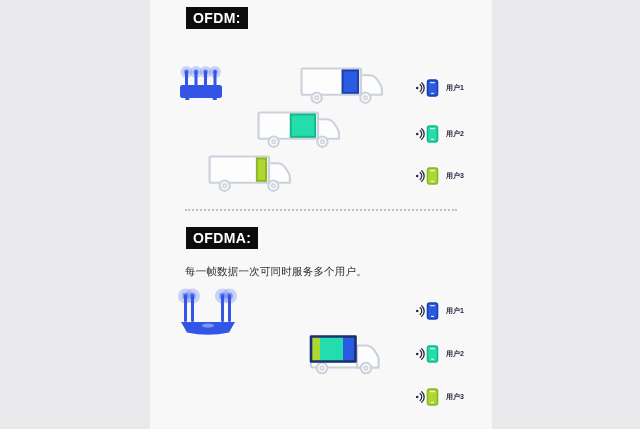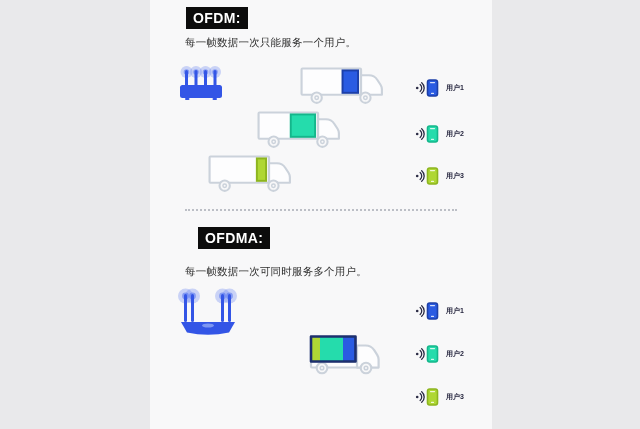--- a/index.html
+++ b/index.html
@@ -40,21 +40,20 @@
 </style>
 </head>
 <body>
 
 <div id="stage">
   <div id="col"></div>
 
   <div class="abs" style="left:186px; top:7px;">
     <span class="title-box">OFDM:</span>
   </div>
-  <div class="abs subtitle" style="left:185px; top:36px;">每一帧数据一次只能服务一个用户。</div>
 
   <svg class="abs" style="left:179px; top:64px;" width="44" height="36" viewBox="0 0 44 36">
     <circle class="glow" cx="7.5" cy="8" r="6"></circle>
       <circle class="glow" cx="17" cy="8" r="6"></circle>
     <circle class="glow" cx="26.5" cy="8" r="6"></circle>
       <circle class="glow" cx="36" cy="8" r="6"></circle>
     <circle class="glow2" cx="7.5" cy="8" r="2.8"></circle>
       <circle class="glow2" cx="17" cy="8" r="2.8"></circle>
     <circle class="glow2" cx="26.5" cy="8" r="2.8"></circle>
       <circle class="glow2" cx="36" cy="8" r="2.8"></circle>
@@ -138,21 +137,21 @@
           <rect class="f-lime b-lime" x="12.5" y="2" width="10" height="16" rx="2.2"></rect>
           <line x1="15.5" y1="4.6" x2="19.5" y2="4.6"></line>
           <line x1="16.5" y1="15.4" x2="18.5" y2="15.4"></line>
         </g>
     </svg>
     <span class="user-label">用户3</span>
   </div>
 
   <div class="abs divider" style="left:185px; top:209px; width:272px;"></div>
 
-  <div class="abs" style="left:186px; top:227px;margin-left:12px;">
+  <div class="abs" style="left:186px; top:227px;">
     <span class="title-box">OFDMA:</span>
   </div>
   <div class="abs subtitle" style="left:185px; top:265px;">每一帧数据一次可同时服务多个用户。</div>
 
   <svg class="abs" style="left:177px; top:286px;" width="62" height="52" viewBox="0 0 62 52">
     <circle class="glow" cx="8.5" cy="10" r="7.5"></circle>
       <circle class="glow" cx="15.5" cy="10" r="7.5"></circle>
     <circle class="glow" cx="45.5" cy="10" r="7.5"></circle>
       <circle class="glow" cx="52.5" cy="10" r="7.5"></circle>
     <circle class="glow2" cx="8.5" cy="10" r="3.4"></circle>

